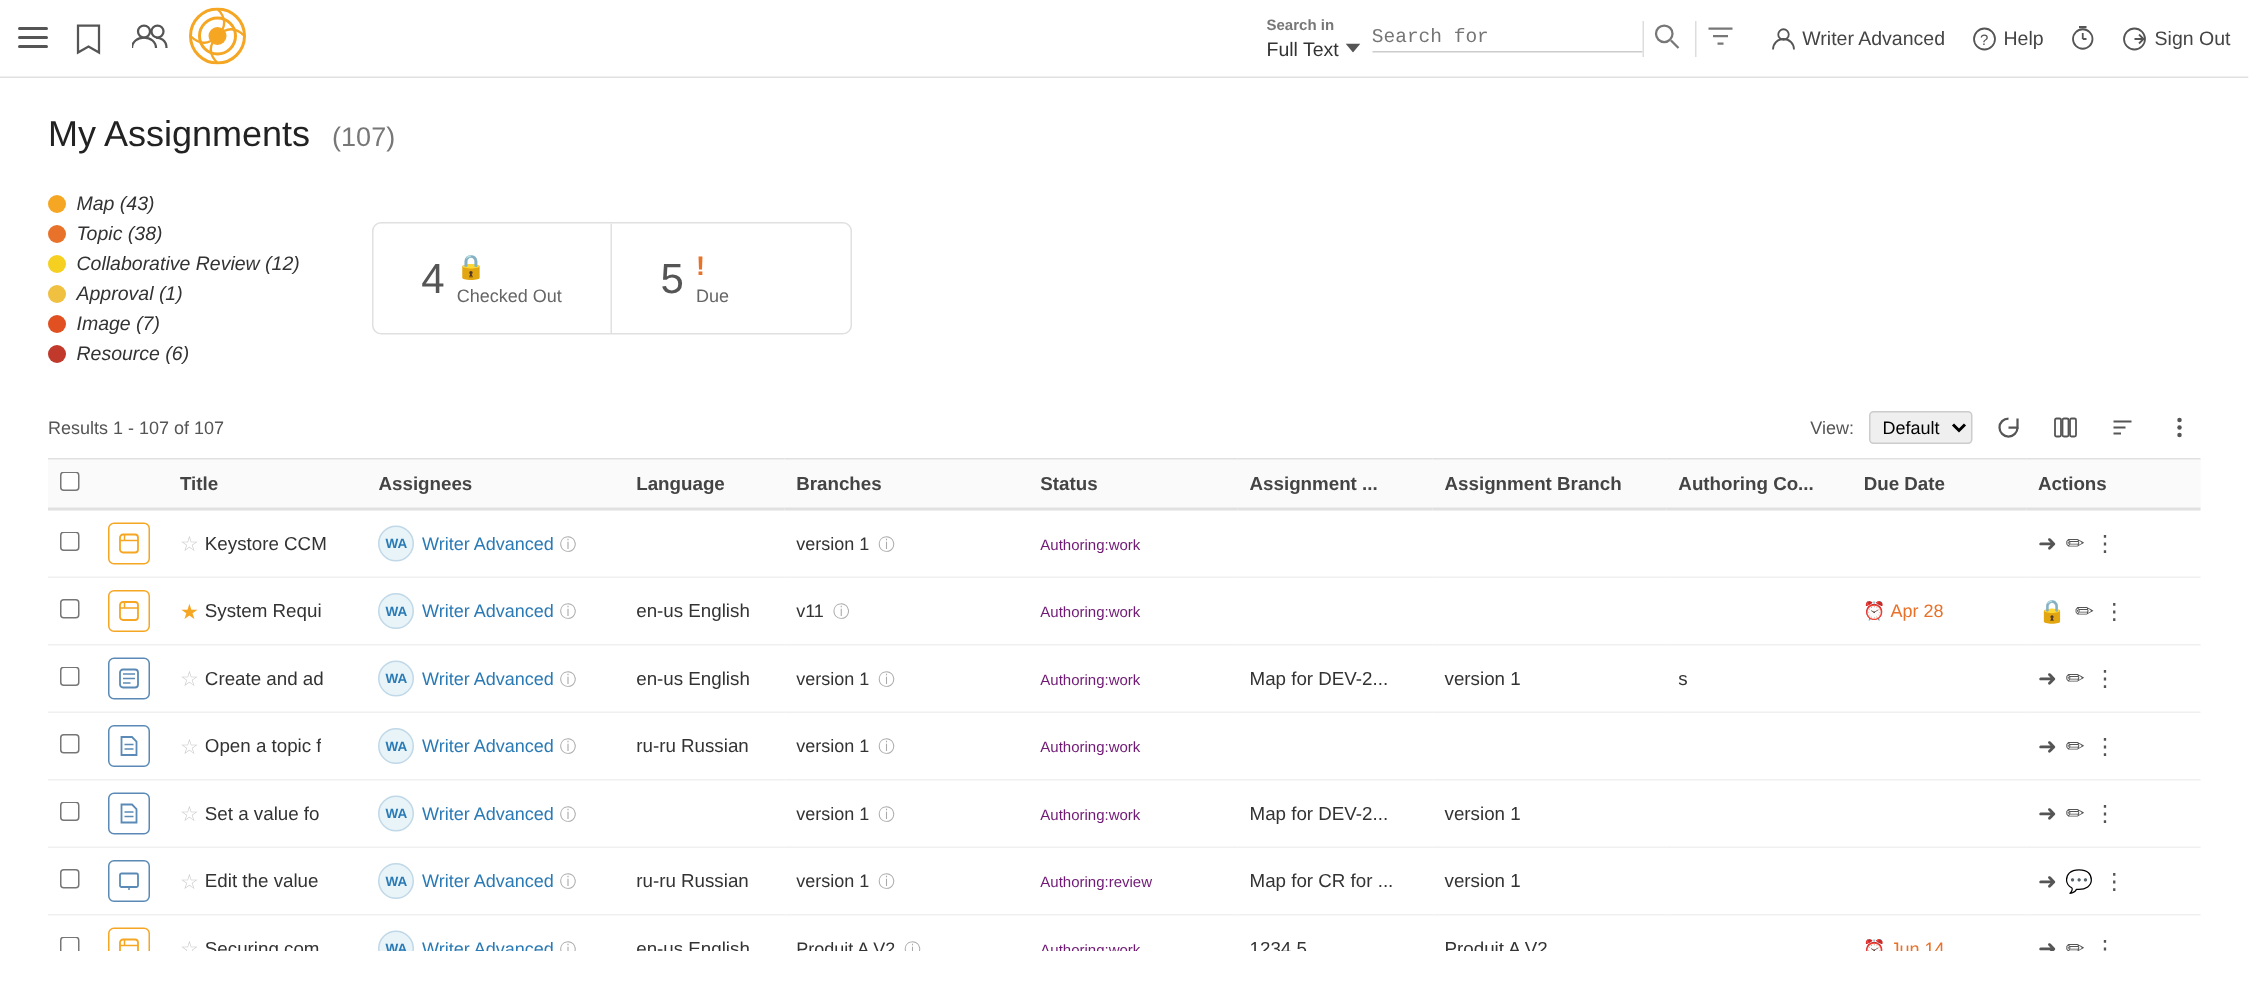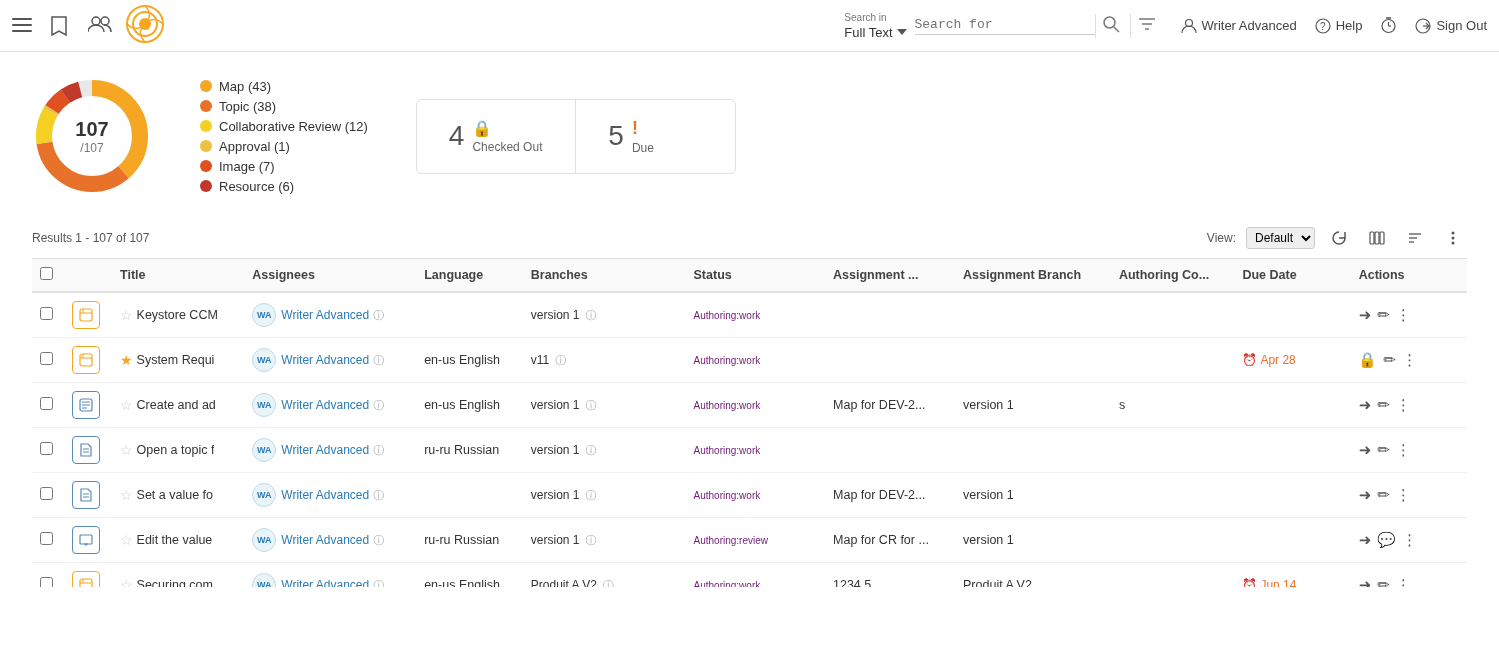--- a/index.html
+++ b/index.html
@@ -40,20 +40,21 @@
     .search-group {
       display: flex;
       flex-direction: column;
       align-items: flex-start;
       margin-right: 8px;
     }
     .search-in-label {
       font-size: 10px;
       color: #777;
       margin-bottom: 2px;
+      font-weight: bold;
     }
     .search-type-select {
       display: flex;
       align-items: center;
       gap: 4px;
       font-size: 13px;
       font-weight: 500;
       cursor: pointer;
       border: none;
       background: none;
@@ -141,20 +142,21 @@
     .donut-center-denom {
       font-size: 12px;
       color: #777;
     }
 
     
     .legend {
       display: flex;
       flex-direction: column;
       gap: 5px;
+      font-style: italic;
     }
     .legend-item {
       display: flex;
       align-items: center;
       gap: 7px;
       font-size: 13px;
       color: #333;
     }
     .legend-dot {
       width: 12px;
@@ -468,45 +470,27 @@
         <circle cx="8" cy="8" r="7" stroke="#555" stroke-width="1.2" fill="none"></circle>
         <line x1="8" y1="8" x2="14" y2="8" stroke="#555" stroke-width="1.2"></line>
         <polyline points="11,5 14,8 11,11" stroke="#555" stroke-width="1.2" fill="none"></polyline>
       </svg>
       <span>Sign Out</span>
     </div>
   </div>
 </nav>
 
 <div class="page-content">
+  <h1 class="page-title">
+    <span>My Assignments</span>
+    <span class="count">(107)</span>
+  </h1>
 
   <div class="dashboard-row">
 
-    <div class="donut-wrap">
-      <svg width="120" height="120" viewBox="0 0 120 120">
-
-        <circle cx="60" cy="60" r="48" fill="none" stroke="#e8e8e8" stroke-width="16"></circle>
-
-        <circle cx="60" cy="60" r="48" fill="none" stroke="#f5a623" stroke-width="16" stroke-dasharray="116.2 185.1" stroke-dashoffset="0" transform="rotate(-90 60 60)"></circle>
-
-        <circle cx="60" cy="60" r="48" fill="none" stroke="#e8722a" stroke-width="16" stroke-dasharray="102.7 198.6" stroke-dashoffset="-116.2" transform="rotate(-90 60 60)"></circle>
-
-        <circle cx="60" cy="60" r="48" fill="none" stroke="#f5d020" stroke-width="16" stroke-dasharray="32.4 268.9" stroke-dashoffset="-218.9" transform="rotate(-90 60 60)"></circle>
-
-        <circle cx="60" cy="60" r="48" fill="none" stroke="#f0c040" stroke-width="16" stroke-dasharray="2.7 298.6" stroke-dashoffset="-251.3" transform="rotate(-90 60 60)"></circle>
-
-        <circle cx="60" cy="60" r="48" fill="none" stroke="#e05020" stroke-width="16" stroke-dasharray="18.9 282.4" stroke-dashoffset="-254" transform="rotate(-90 60 60)"></circle>
-
-        <circle cx="60" cy="60" r="48" fill="none" stroke="#c0392b" stroke-width="16" stroke-dasharray="16.2 285.1" stroke-dashoffset="-272.9" transform="rotate(-90 60 60)"></circle>
-      </svg>
-      <div class="donut-center">
-        <div class="donut-center-num">107</div>
-        <div class="donut-center-denom">/107</div>
-      </div>
-    </div>
 
     <div class="legend">
       <div class="legend-item">
         <span class="legend-dot" style="background:#f5a623;"></span>
         <span>Map (43)</span>
       </div>
       <div class="legend-item">
         <span class="legend-dot" style="background:#e8722a;"></span>
         <span>Topic (38)</span>
       </div>

